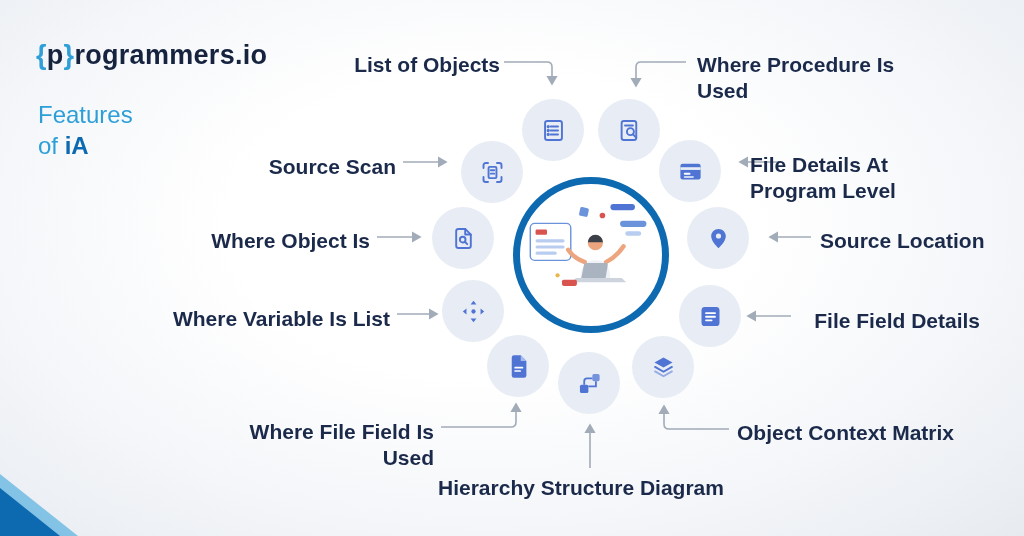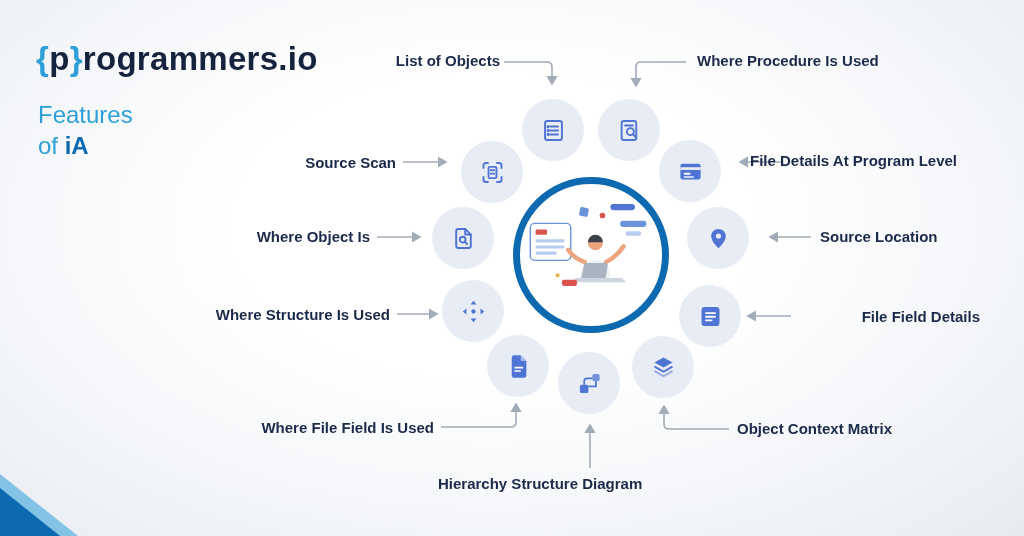--- a/index.html
+++ b/index.html
@@ -2,39 +2,39 @@
 <html><head>
 <meta charset="utf-8">
 <style>
   html,body { margin:0; padding:0; background:#ffffff; }
   .canvas {
     position:relative; width:1024px; height:536px; overflow:hidden;
     background: radial-gradient(ellipse at 48% 42%, #ffffff 35%, #f4f6f9 68%, #e7ebf0 100%);
     font-family:"Liberation Sans", sans-serif;
   }
   
-  .logo { position:absolute; left:36px; top:40px; font-size:33px; font-weight:bold; color:#15233f; letter-spacing:.3px; }
+  .logo { position:absolute; left:36px; top:40px; font-size:27px; font-weight:bold; color:#15233f; letter-spacing:.3px; }
   .logo .brace { color:#2e9fd8; }
   
   .title { position:absolute; left:38px; top:100px; font-size:24px; color:#2d9fd8; line-height:1.28; font-weight:400; }
   .title .hl { color:#0e6ab0; font-weight:bold;margin-top:7px; }
   
   .icon-circle {
     position:absolute; width:62px; height:62px; border-radius:50%;
     background:#e8edf5; display:flex; align-items:center; justify-content:center;
   }
   .icon-circle svg { width:27px; height:27px; display:block; }
   
   .center-circle {
     position:absolute; left:513px; top:177px; width:156px; height:156px;
     border-radius:50%; background:#ffffff; border:7px solid #0e6ab0; box-sizing:border-box;
     display:flex; align-items:center; justify-content:center;
   }
   
-  .label { position:absolute; font-size:15px; font-weight:bold; color:#1b2a4a; line-height:1.22; }
+  .label { position:absolute; font-size:21px; font-weight:bold; color:#1b2a4a; line-height:1.22; }
   .ta-r { text-align:right; } .ta-c { text-align:left; }
   
   .arrows { position:absolute; left:0; top:0; pointer-events:none; }
   
   .corner-light { position:absolute; left:0; bottom:0; width:0; height:0;
     border-left:78px solid rgba(46,159,216,.55); border-top:62px solid transparent; }
   .corner-dark { position:absolute; left:0; bottom:0; width:0; height:0;
     border-left:60px solid #0e6ab0; border-top:48px solid transparent; }
 </style>
 </head>
@@ -210,19 +210,19 @@
       <circle cx="37" cy="89" r="2.4" fill="#e8b64c"></circle>
     </svg>
   </div>
 
   <div class="label ta-r" style="left:300px; top:52px; width:200px;">List of Objects</div>
   <div class="label" style="left:697px; top:52px; width:240px;">Where Procedure Is Used</div>
   <div class="label ta-r" style="left:196px; top:154px; width:200px;">Source Scan</div>
   <div class="label" style="left:750px; top:152px; width:208px;">File Details At Program Level</div>
   <div class="label ta-r" style="left:170px; top:228px; width:200px;">Where Object Is</div>
   <div class="label" style="left:820px; top:228px; width:180px;">Source Location</div>
-  <div class="label ta-r" style="left:150px; top:306px; width:240px;">Where Structure Is Used</div>
+  <div class="label ta-r" style="left:150px; top:306px; width:240px;">Where Variable Is List</div>
   <div class="label" style="left:800px; top:308px; width:180px;text-align:right;">File Field Details</div>
   <div class="label ta-r" style="left:194px; top:419px; width:240px;">Where File Field Is Used</div>
   <div class="label ta-c" style="left:438px; top:475px; width:300px;">Hierarchy Structure Diagram</div>
   <div class="label" style="left:737px; top:420px; width:220px;">Object Context Matrix</div>
 
 </div>
 
 </body></html>

